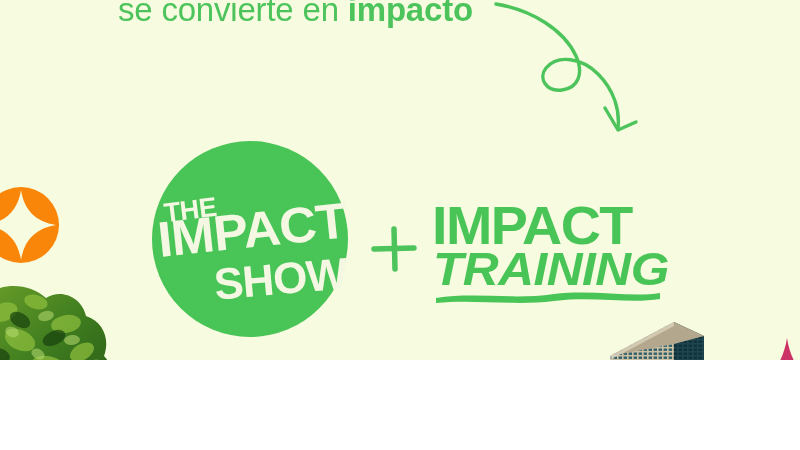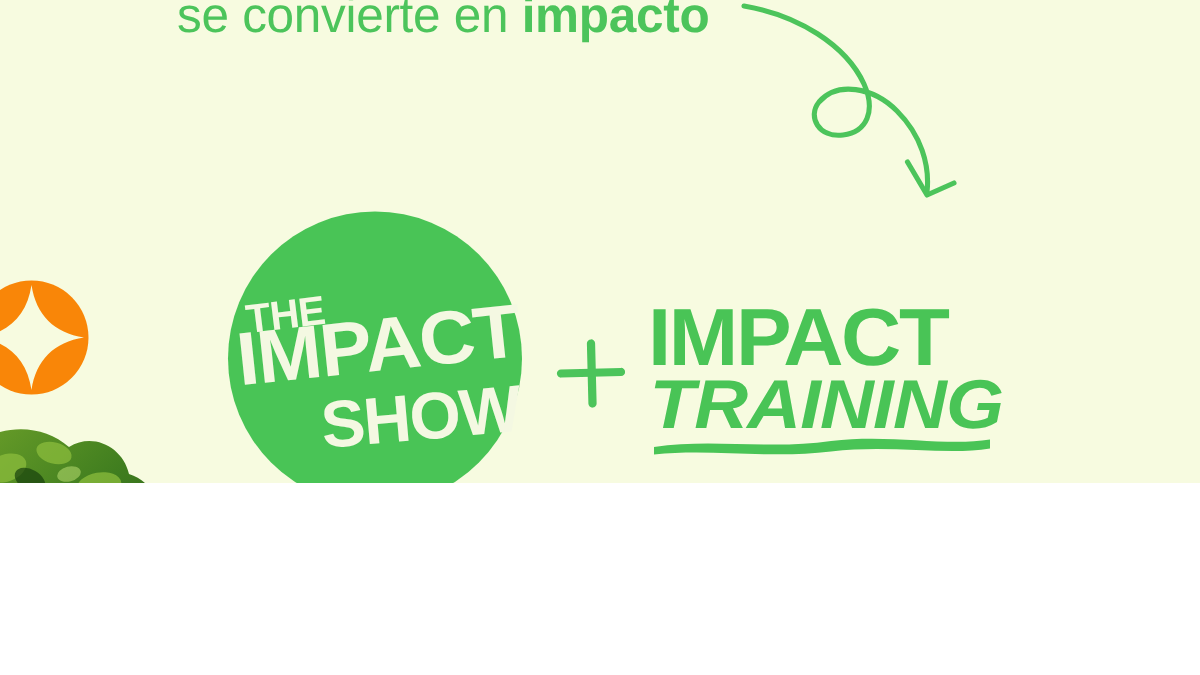--- a/index.html
+++ b/index.html
@@ -3,21 +3,21 @@
 <meta charset="utf-8">
 <style>
   html, body {
     margin: 0;
     padding: 0;
     background: #ffffff;
   }
   #stage {
     position: relative;
     width: 800px;
-    height: 322px;
+    height: 360px;
     overflow: hidden;
     background: #f7fbe0;
     font-family: "Liberation Sans", sans-serif;
   }
 
   
   #headline {
     position: absolute;
     left: 118px;
     top: -10px;

